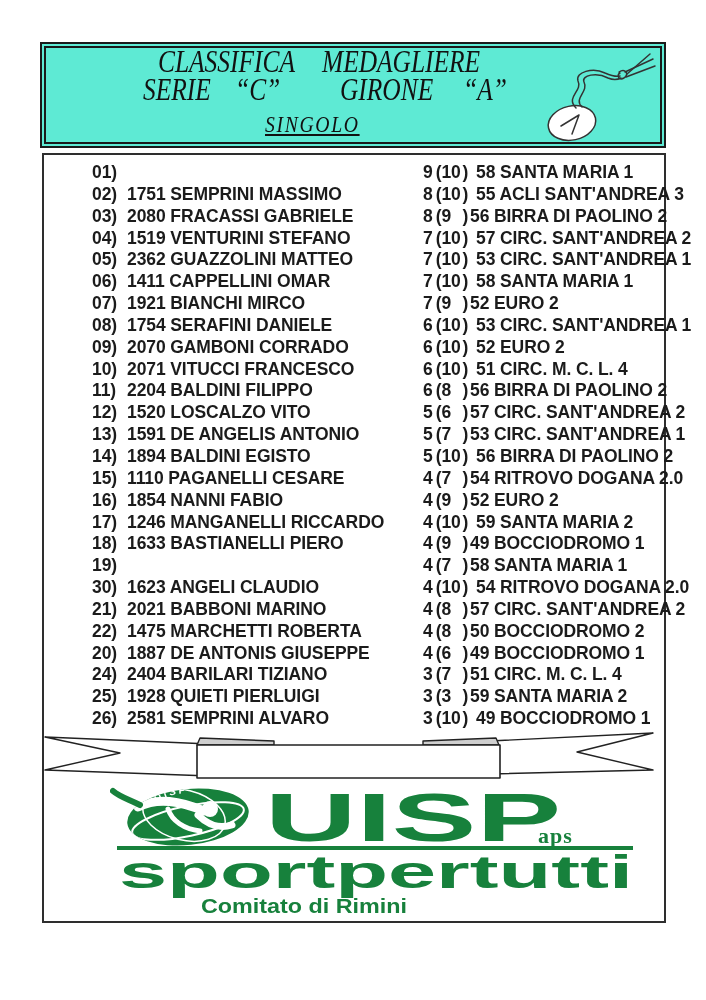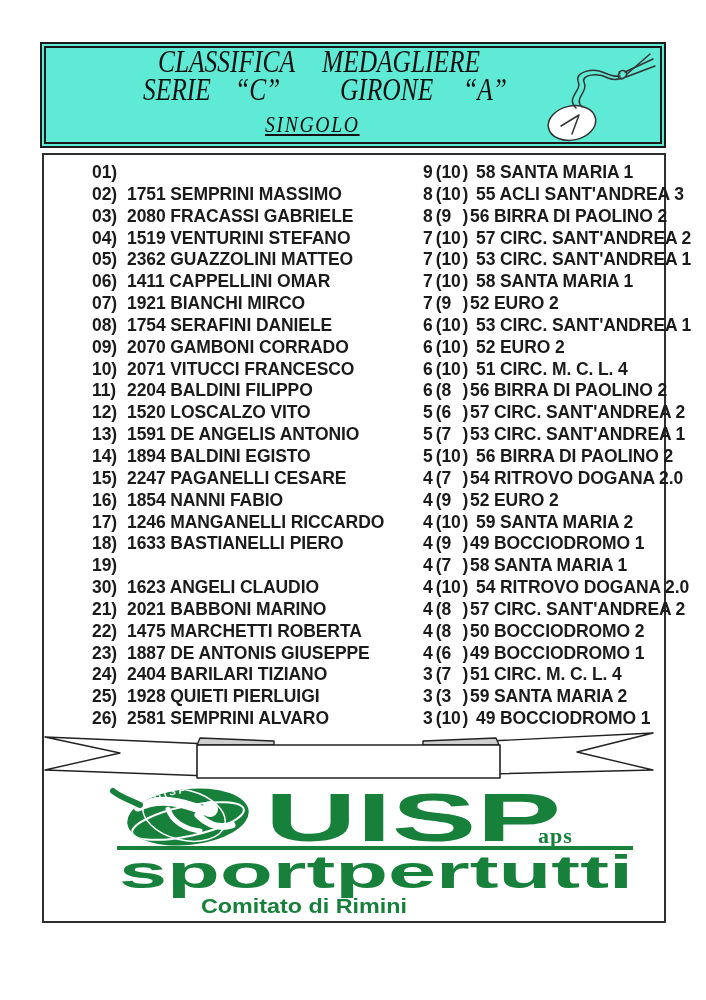--- a/index.html
+++ b/index.html
@@ -169,21 +169,21 @@
     <span class="c-team">53 CIRC. SANT'ANDREA 1</span>
   </div>
         <div class="row">
     <span class="c-rank">14)</span>
     <span class="c-idname">1894 BALDINI EGISTO</span>
     <span class="c-score"><span>5</span><span class="c-open">(</span><span class="c-att">10</span><span>)</span></span>
     <span class="c-team shift10">56 BIRRA DI PAOLINO 2</span>
   </div>
         <div class="row">
     <span class="c-rank">15)</span>
-    <span class="c-idname">2247 PAGANELLI CESARE</span>
+    <span class="c-idname">1110 PAGANELLI CESARE</span>
     <span class="c-score"><span>4</span><span class="c-open">(</span><span class="c-att">7</span><span>)</span></span>
     <span class="c-team">54 RITROVO DOGANA 2.0</span>
   </div>
         <div class="row">
     <span class="c-rank">16)</span>
     <span class="c-idname">1854 NANNI FABIO</span>
     <span class="c-score"><span>4</span><span class="c-open">(</span><span class="c-att">9</span><span>)</span></span>
     <span class="c-team">52 EURO 2</span>
   </div>
         <div class="row">
@@ -215,21 +215,21 @@
     <span class="c-score"><span>4</span><span class="c-open">(</span><span class="c-att">8</span><span>)</span></span>
     <span class="c-team">57 CIRC. SANT'ANDREA 2</span>
   </div>
         <div class="row">
     <span class="c-rank">22)</span>
     <span class="c-idname">1475 MARCHETTI ROBERTA</span>
     <span class="c-score"><span>4</span><span class="c-open">(</span><span class="c-att">8</span><span>)</span></span>
     <span class="c-team">50 BOCCIODROMO 2</span>
   </div>
         <div class="row">
-    <span class="c-rank">23)</span>
+    <span class="c-rank">20)</span>
     <span class="c-idname">1887 DE ANTONIS GIUSEPPE</span>
     <span class="c-score"><span>4</span><span class="c-open">(</span><span class="c-att">6</span><span>)</span></span>
     <span class="c-team">49 BOCCIODROMO 1</span>
   </div>
         <div class="row">
     <span class="c-rank">24)</span>
     <span class="c-idname">2404 BARILARI TIZIANO</span>
     <span class="c-score"><span>3</span><span class="c-open">(</span><span class="c-att">7</span><span>)</span></span>
     <span class="c-team">51 CIRC. M. C. L. 4</span>
   </div>

